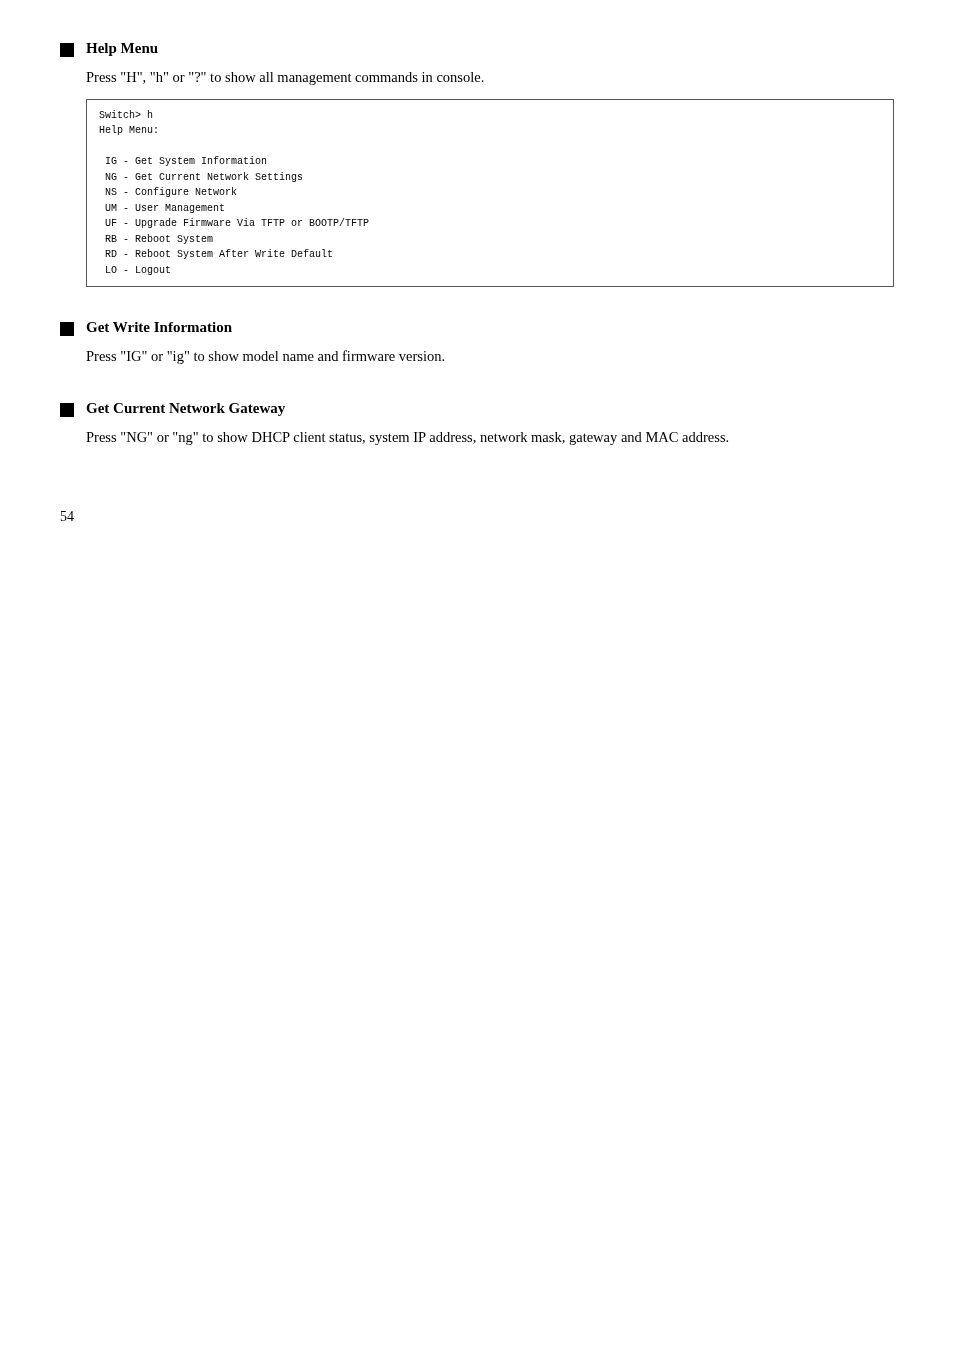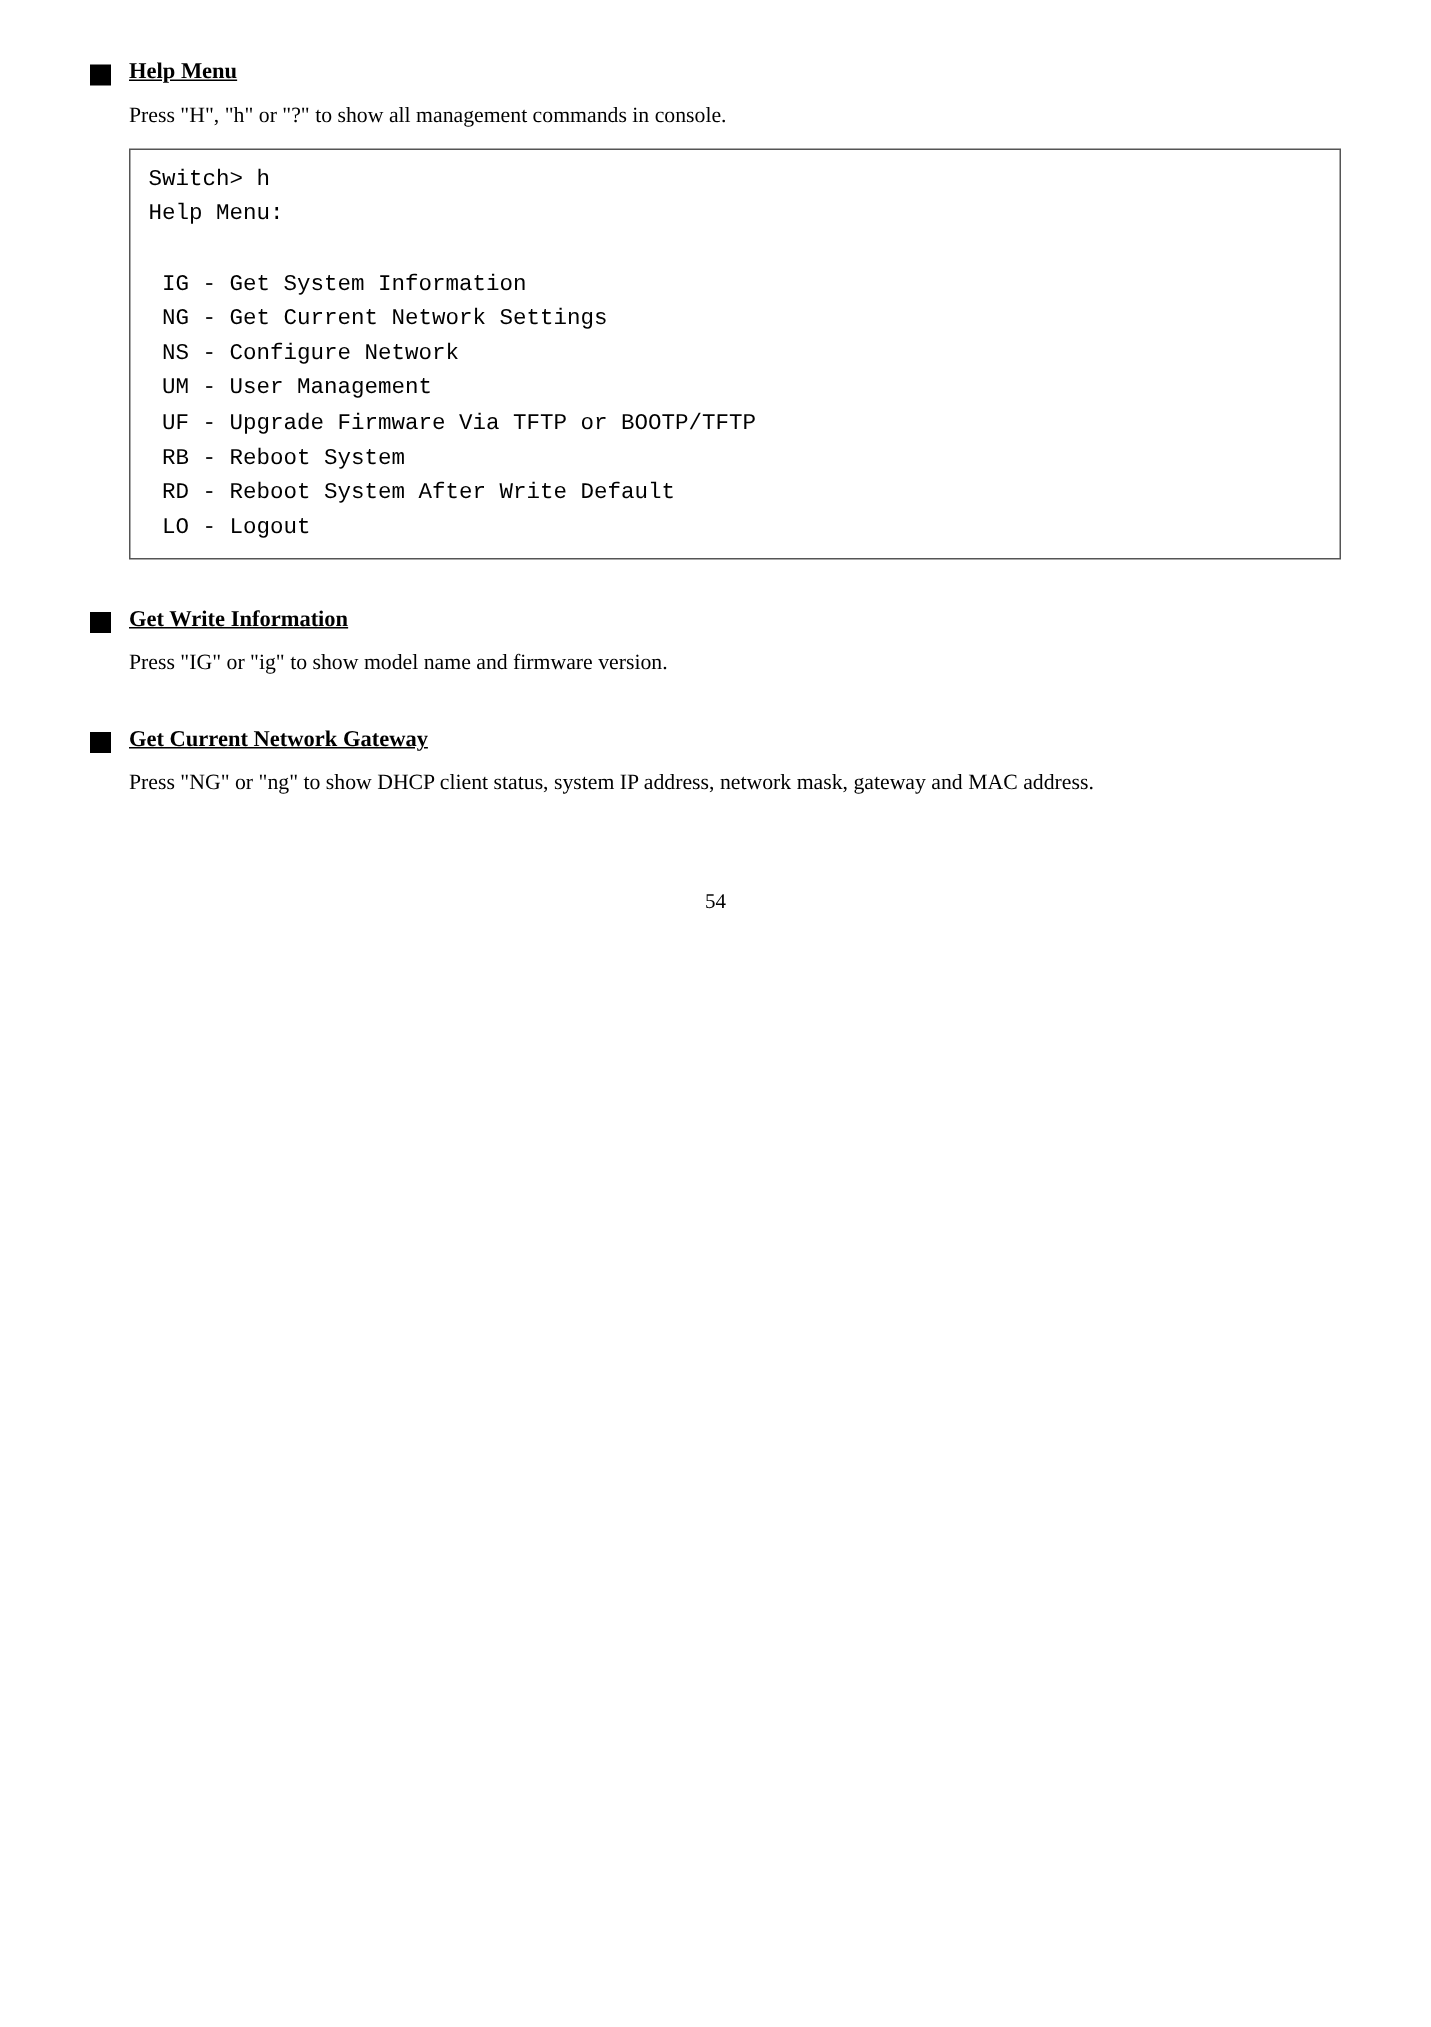--- a/index.html
+++ b/index.html
@@ -28,42 +28,40 @@
       width: 14px;
       height: 14px;
       background: #000;
       margin-right: 12px;
       margin-top: 3px;
       flex-shrink: 0;
     }
     .section-title {
       font-size: 15px;
       font-weight: bold;
-      text-decoration: underline;
       font-family: "Times New Roman", Times, serif;
     }
     .section-desc {
       margin-left: 26px;
       margin-bottom: 10px;
       font-size: 14.5px;
       line-height: 1.5;
       font-family: "Times New Roman", Times, serif;
     }
     .code-block {
       margin-left: 26px;
       border: 1px solid #555;
       padding: 8px 12px;
       font-family: "Courier New", Courier, monospace;
-      font-size: 15px;
+      font-size: 10px;
       line-height: 1.55;
       background: #fff;
       white-space: pre;
     }
     .page-number {
-      text-align: center;
       margin-top: 60px;
       font-family: "Times New Roman", Times, serif;
       font-size: 14px;
     }
   </style>
 </head>
 <body>
 
 <div class="section">
   <div class="section-header">

